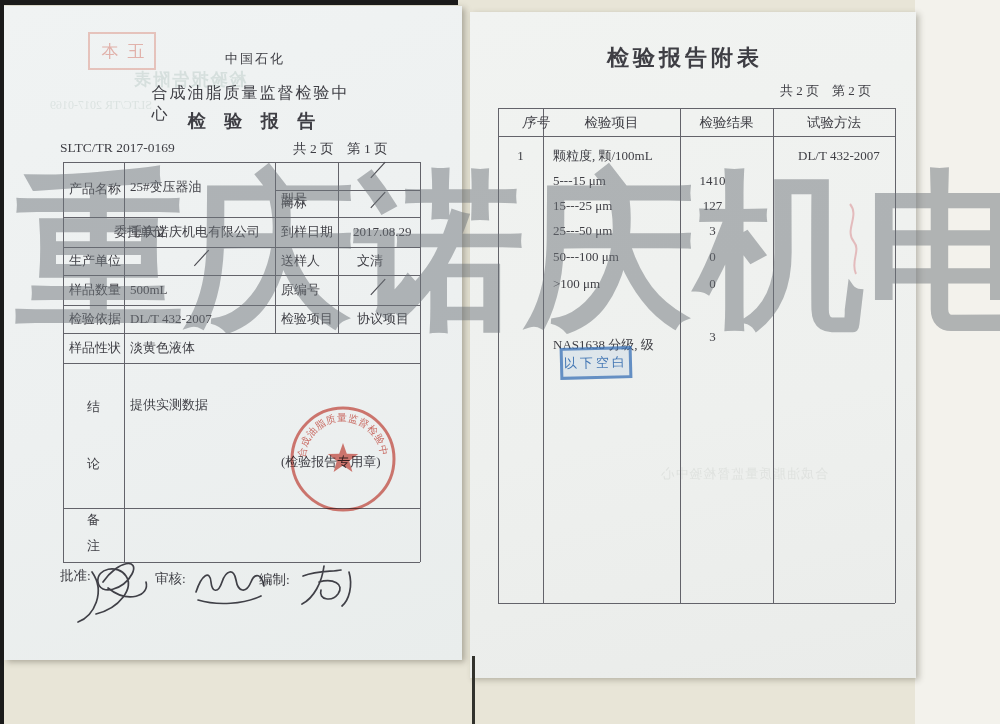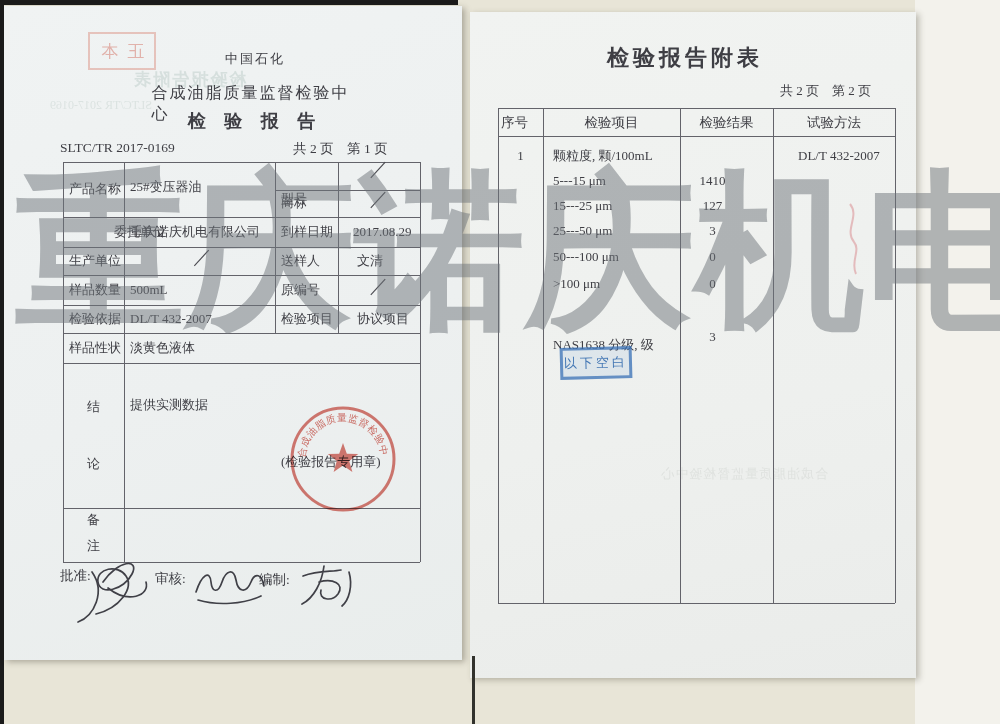--- a/index.html
+++ b/index.html
@@ -151,21 +151,21 @@
 
     <div class="hline" style="left:28px;top:96px;width:397px;"></div>
     <div class="hline" style="left:28px;top:124px;width:397px;"></div>
     <div class="hline" style="left:28px;top:591px;width:397px;"></div>
     <div class="vline" style="left:28px;top:96px;height:495px;"></div>
     <div class="vline" style="left:73px;top:96px;height:495px;"></div>
     <div class="vline" style="left:210px;top:96px;height:495px;"></div>
     <div class="vline" style="left:303px;top:96px;height:495px;"></div>
     <div class="vline" style="left:425px;top:96px;height:495px;"></div>
 
-    <div class="hdr" style="left:22px;top:102px;width:45px;">序号</div>
+    <div class="hdr" style="left:43px;top:102px;width:45px;font-style:italic;">序号</div>
     <div class="hdr" style="left:73px;top:102px;width:137px;">检验项目</div>
     <div class="hdr" style="left:210px;top:102px;width:93px;">检验结果</div>
     <div class="hdr" style="left:303px;top:102px;width:122px;">试验方法</div>
 
     <div class="cell" style="left:28px;top:135px;width:45px;text-align:center;">1</div>
     <div class="cell" style="left:83px;top:135px;">颗粒度, 颗/100mL</div>
     <div class="cell" style="left:328px;top:135px;">DL/T 432-2007</div>
 
     <div class="cell" style="left:83px;top:160px;">5---15 μm</div>
     <div class="cell" style="left:196px;top:160px;width:93px;text-align:center;">1410</div>

